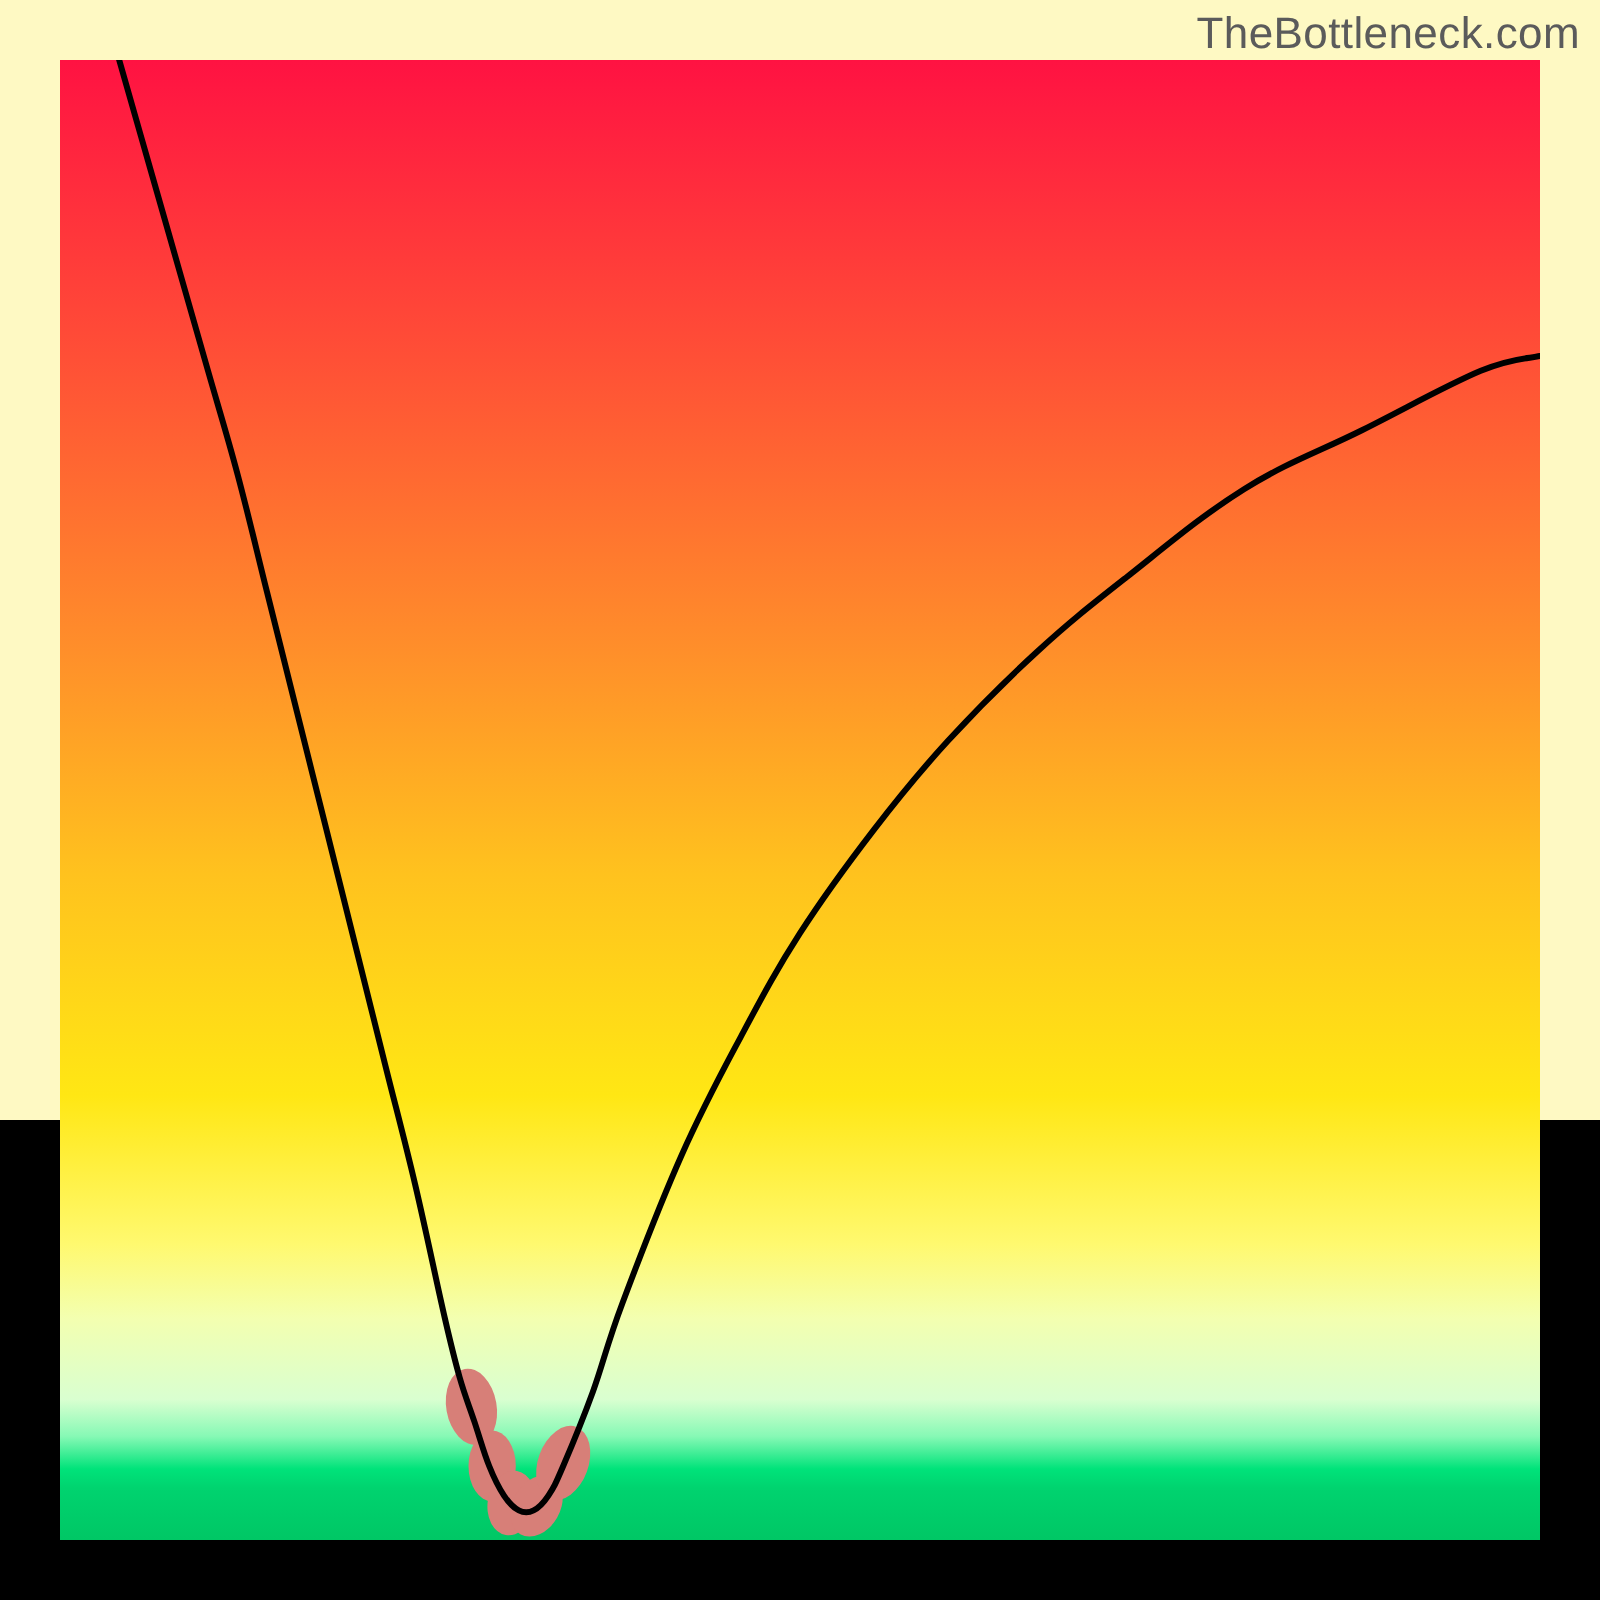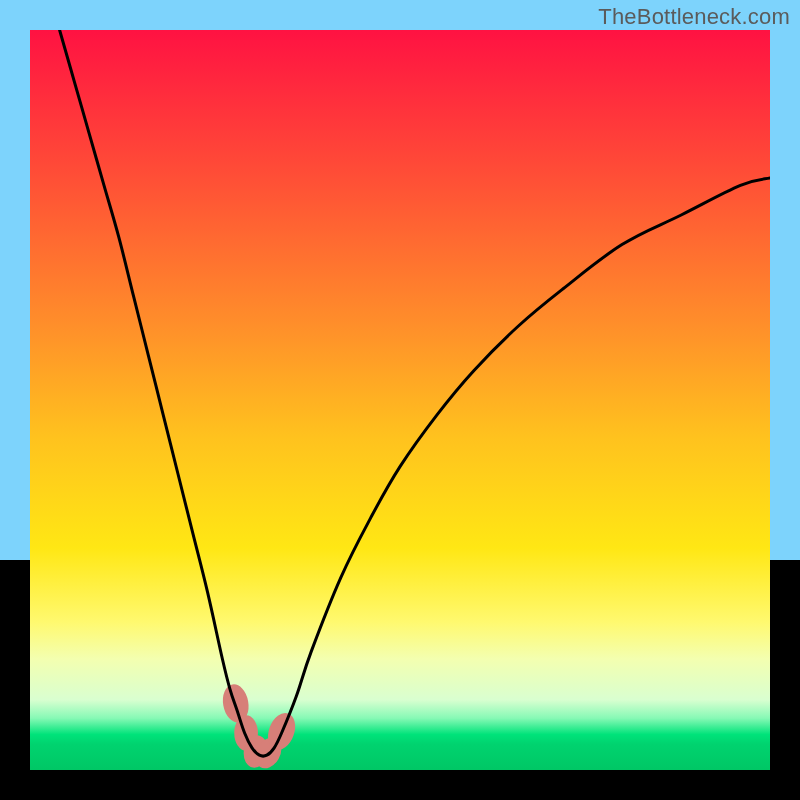--- a/index.html
+++ b/index.html
@@ -10,21 +10,21 @@
     background: #000;
     overflow: hidden;
     font-family: Arial, Helvetica, sans-serif;
   }
   .frame {
     position: absolute;
     left: 0;
     top: 0;
     width: 800px;
     height: 560px;
-    background: #7dd3fc;
+    background: #fef9c3;
   }
   .attribution {
     position: absolute;
     top: 4px;
     right: 10px;
     color: #5b5b5b;
     font-size: 22px;
     letter-spacing: 0.2px;
     user-select: none;
   }

